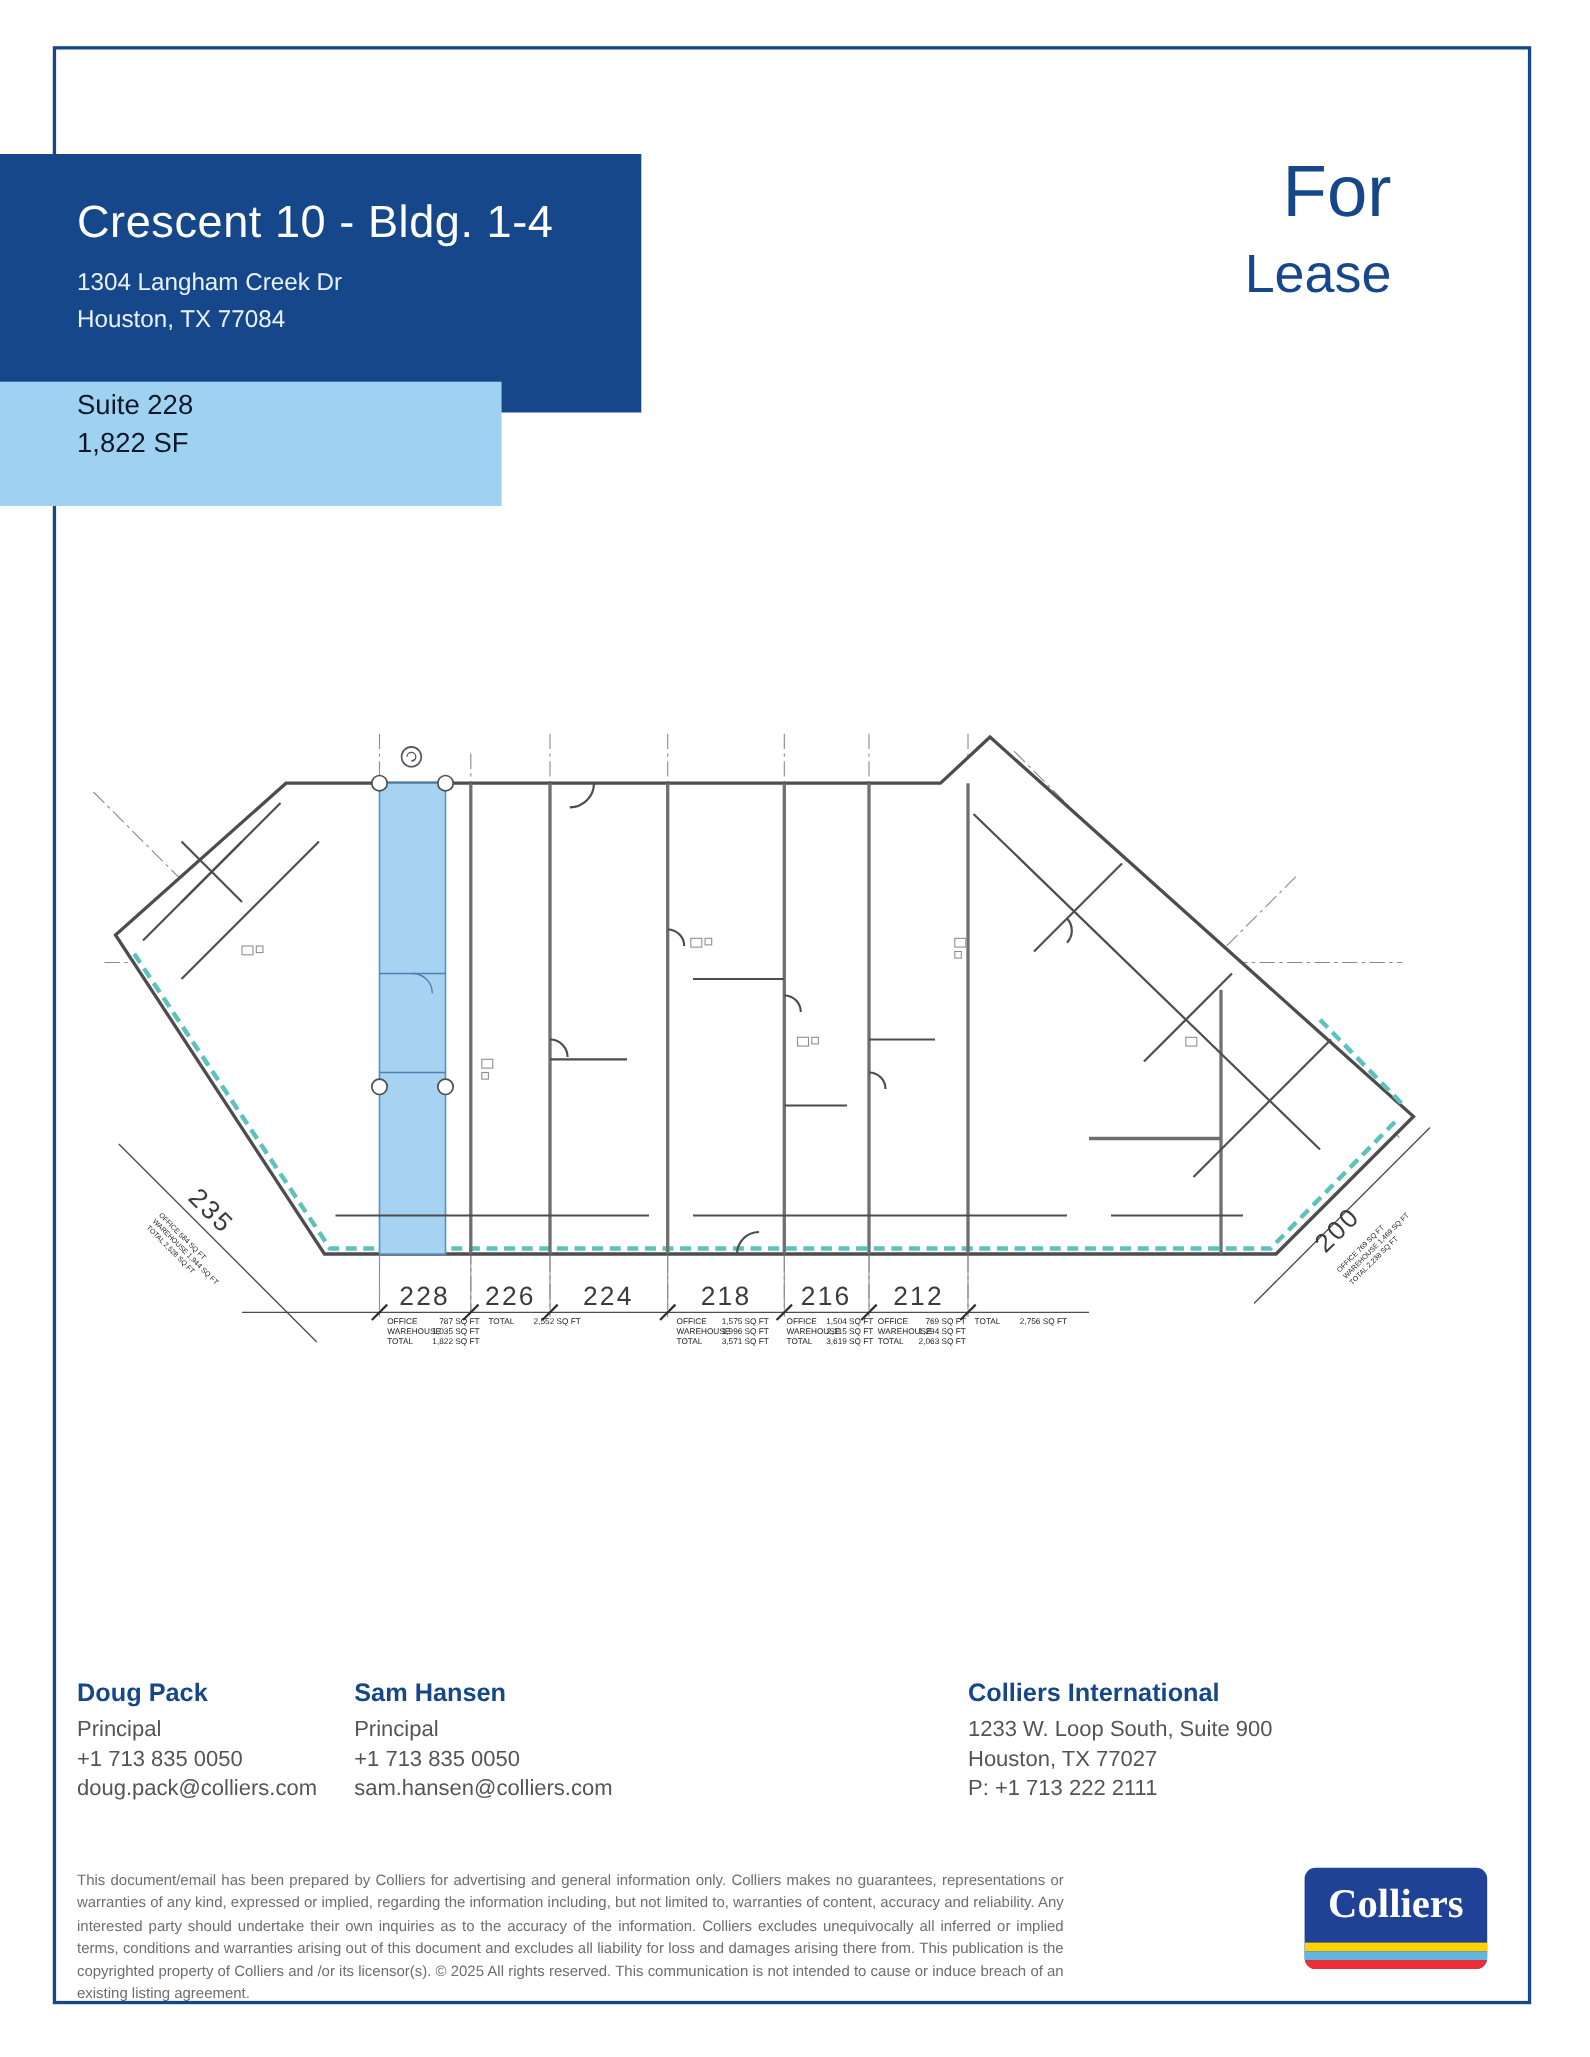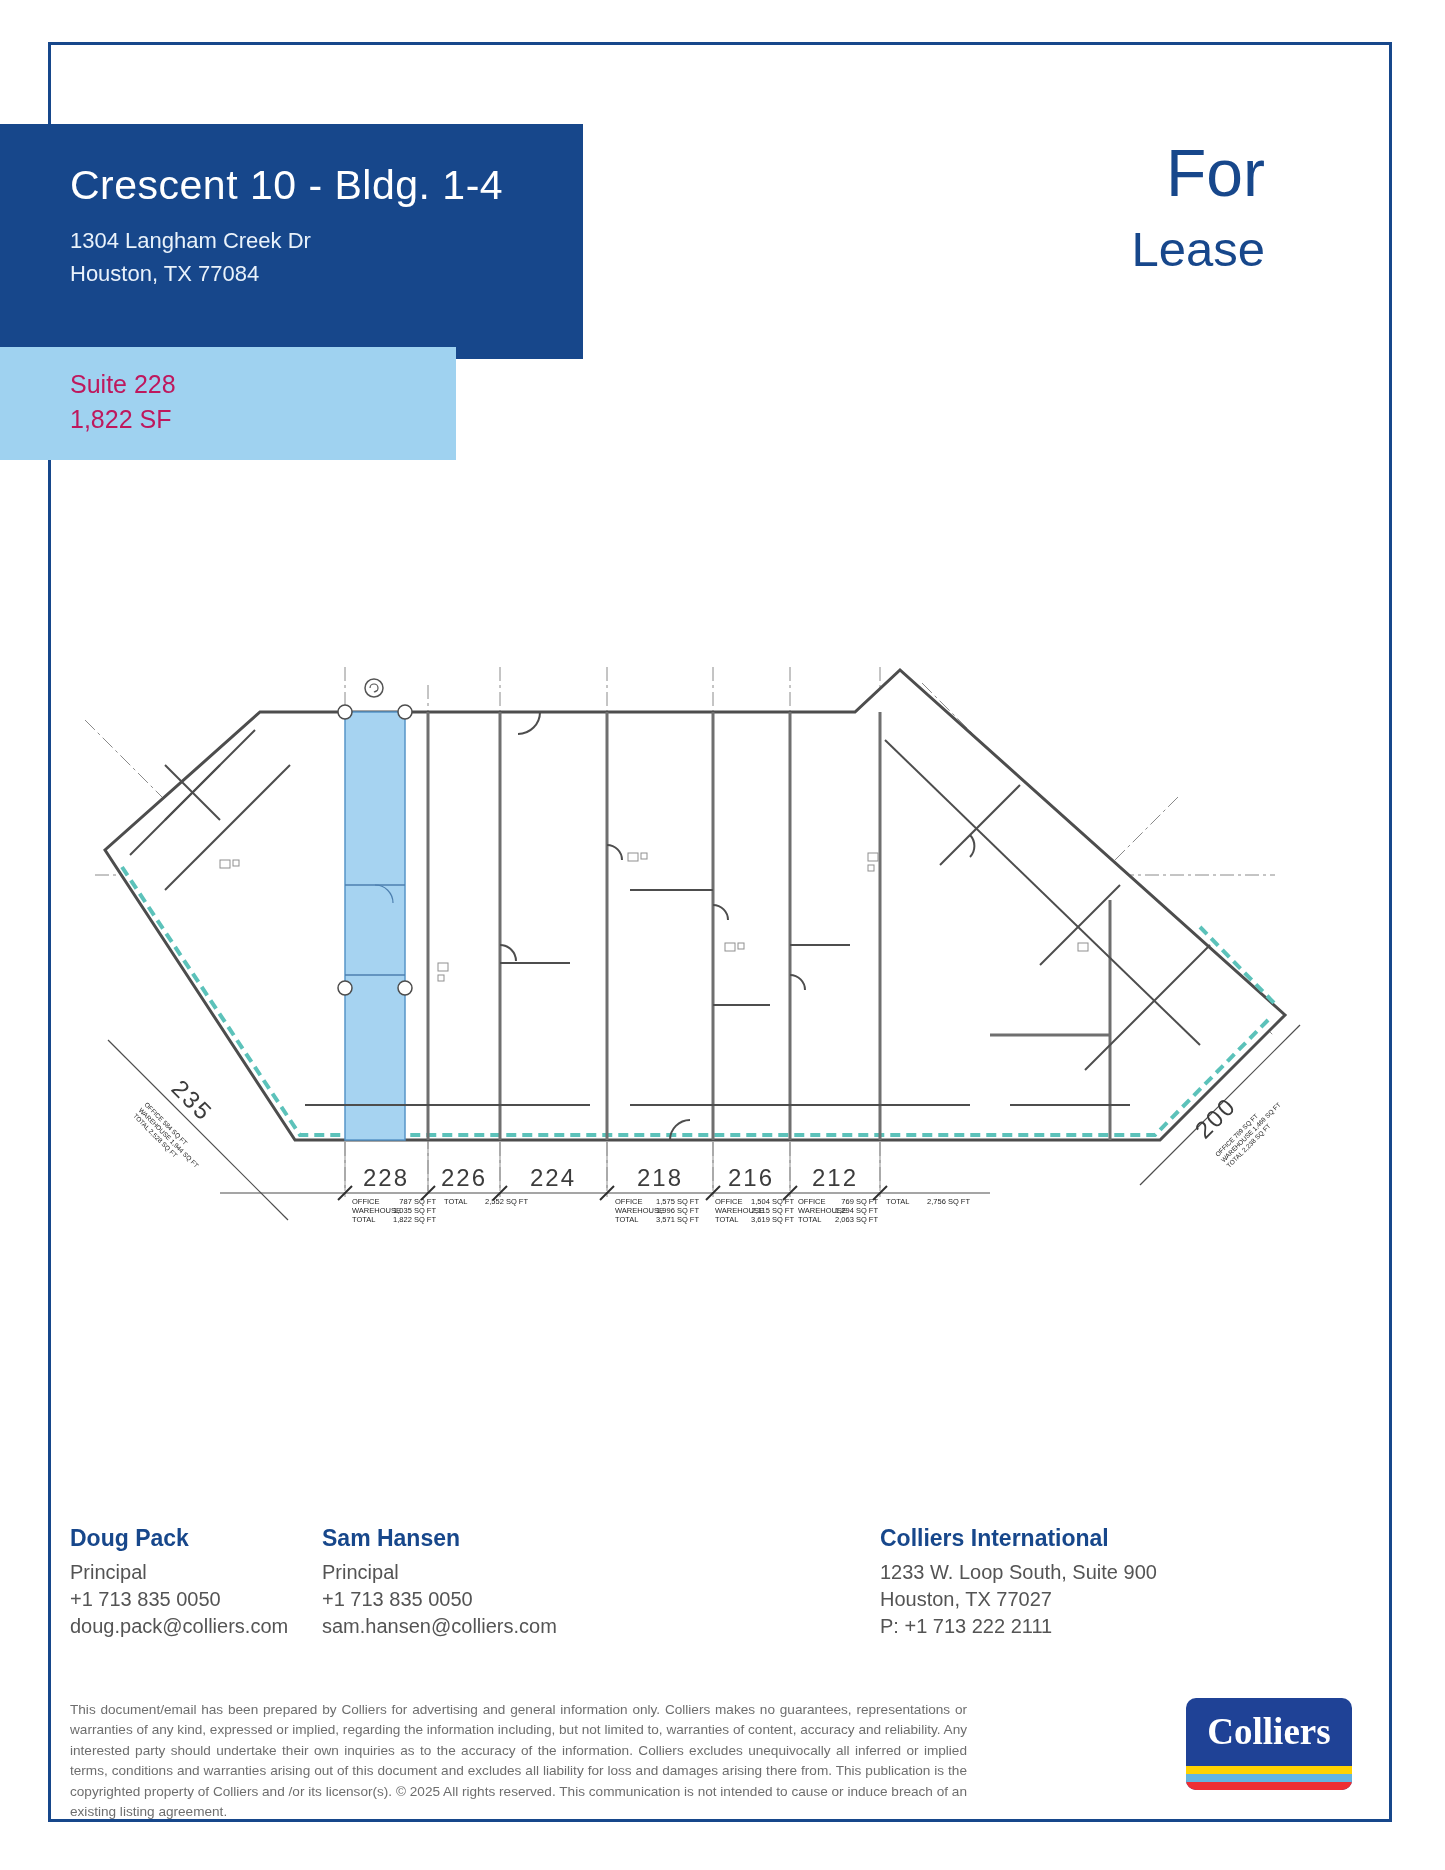--- a/index.html
+++ b/index.html
@@ -1,26 +1,26 @@
 <!DOCTYPE html>
 <html><head>
 <meta charset="utf-8">
 <style>
   html,body{margin:0;padding:0;background:#ffffff;}
   .page{position:relative;width:1445px;height:1870px;background:#ffffff;overflow:hidden;
         font-family:"Liberation Sans",sans-serif;}
   .frame{position:absolute;left:48px;top:42px;width:1344px;height:1780px;
          border:3px solid #17478b;box-sizing:border-box;}
   
-  .header-box{position:absolute;left:0;top:124px;width:583px;height:235px;background:#17478b;
+  .header-box{position:absolute;left:0;top:140px;width:583px;height:235px;background:#17478b;
               color:#ffffff;box-sizing:border-box;padding:36px 0 0 70px;}
   .header-box h1{margin:0;font-size:41px;font-weight:300;letter-spacing:.5px;line-height:50px;}
   .header-addr{margin-top:14px;font-size:22px;font-weight:300;color:#e9f2fb;line-height:33px;}
   .suite-box{position:absolute;left:0;top:347px;width:456px;height:113px;background:#9fd2f0;
-             box-sizing:border-box;padding:20px 0 0 70px;color:#be185d;font-size:25px;line-height:35px;}
+             box-sizing:border-box;padding:4px 0 0 70px;color:#0f172a;font-size:25px;line-height:35px;}
   .for-lease{position:absolute;top:122px;right:180px;text-align:right;color:#17478b;}
   .for-lease .for{font-size:66px;font-weight:300;line-height:74px;margin-top:14px;}
   .for-lease .lease{font-size:49px;font-weight:400;line-height:78px;}
   
   .plan{position:absolute;left:70px;top:645px;width:1235px;height:580px;}
   .plan text{font-family:"Liberation Sans",sans-serif;}
   .snum{font-size:24px;fill:#3c3c3c;letter-spacing:2px;}
   .tl{font-size:7.5px;fill:#232323;}
   .te{font-size:6.5px;fill:#232323;}
   .wall{stroke:#4d4d4d;stroke-width:2;fill:none;}

